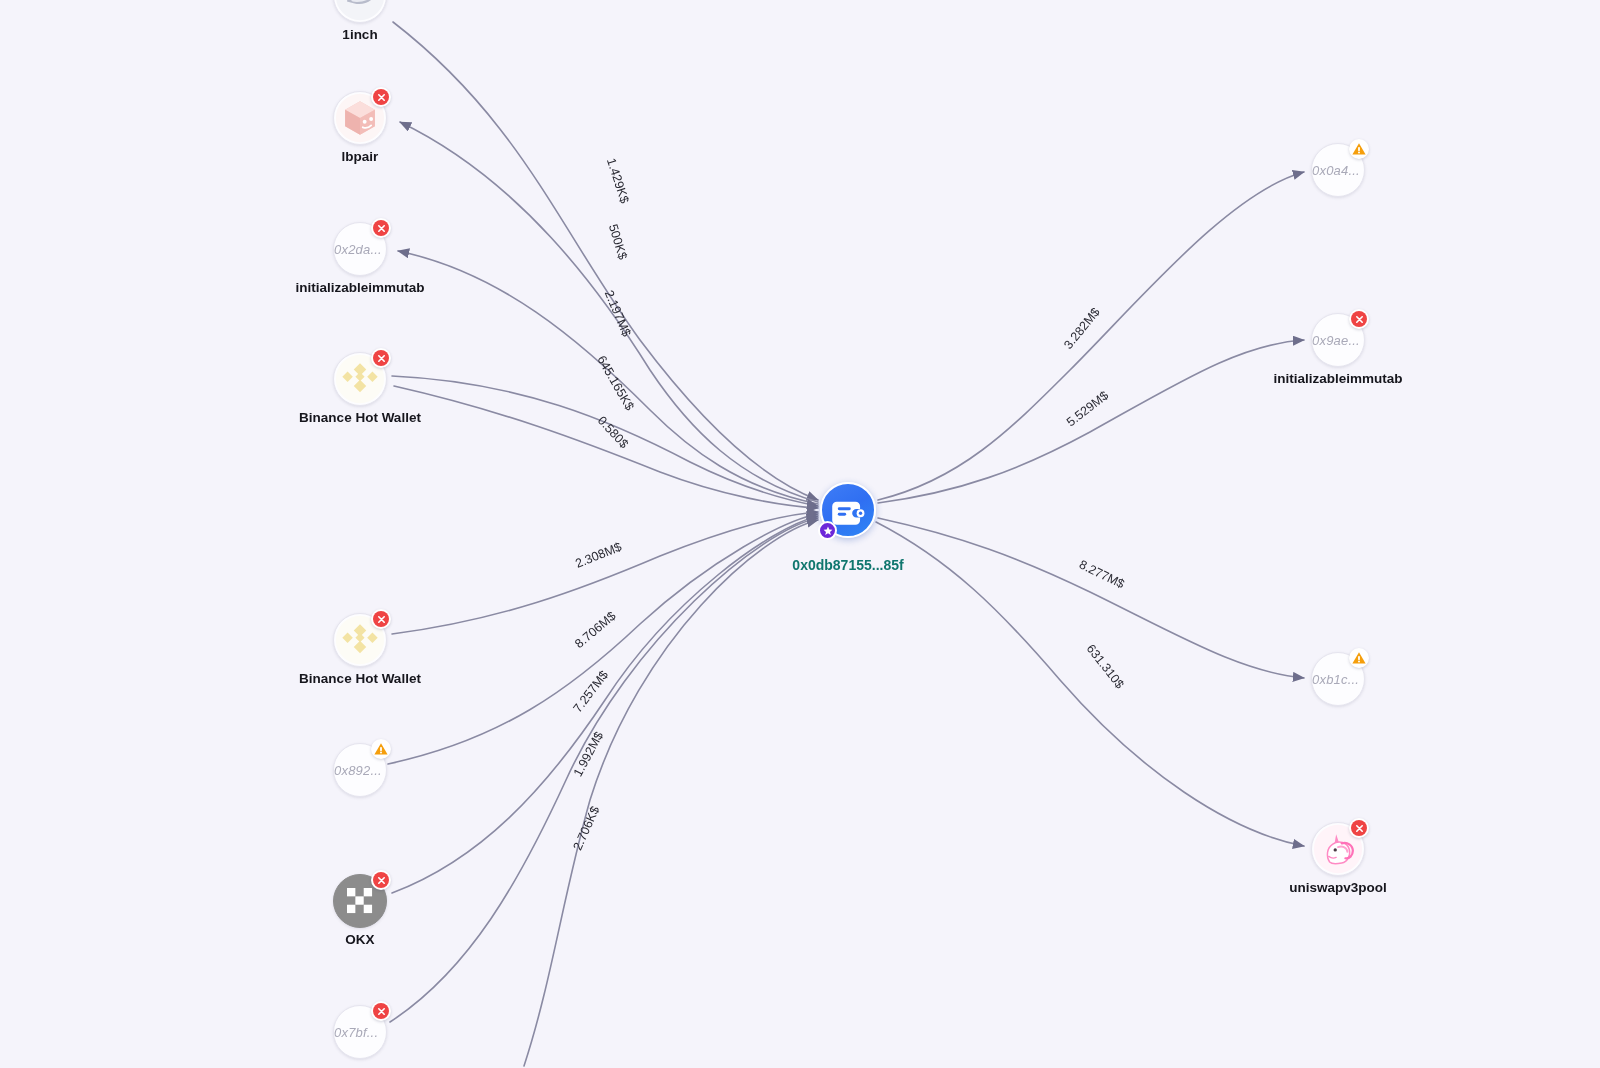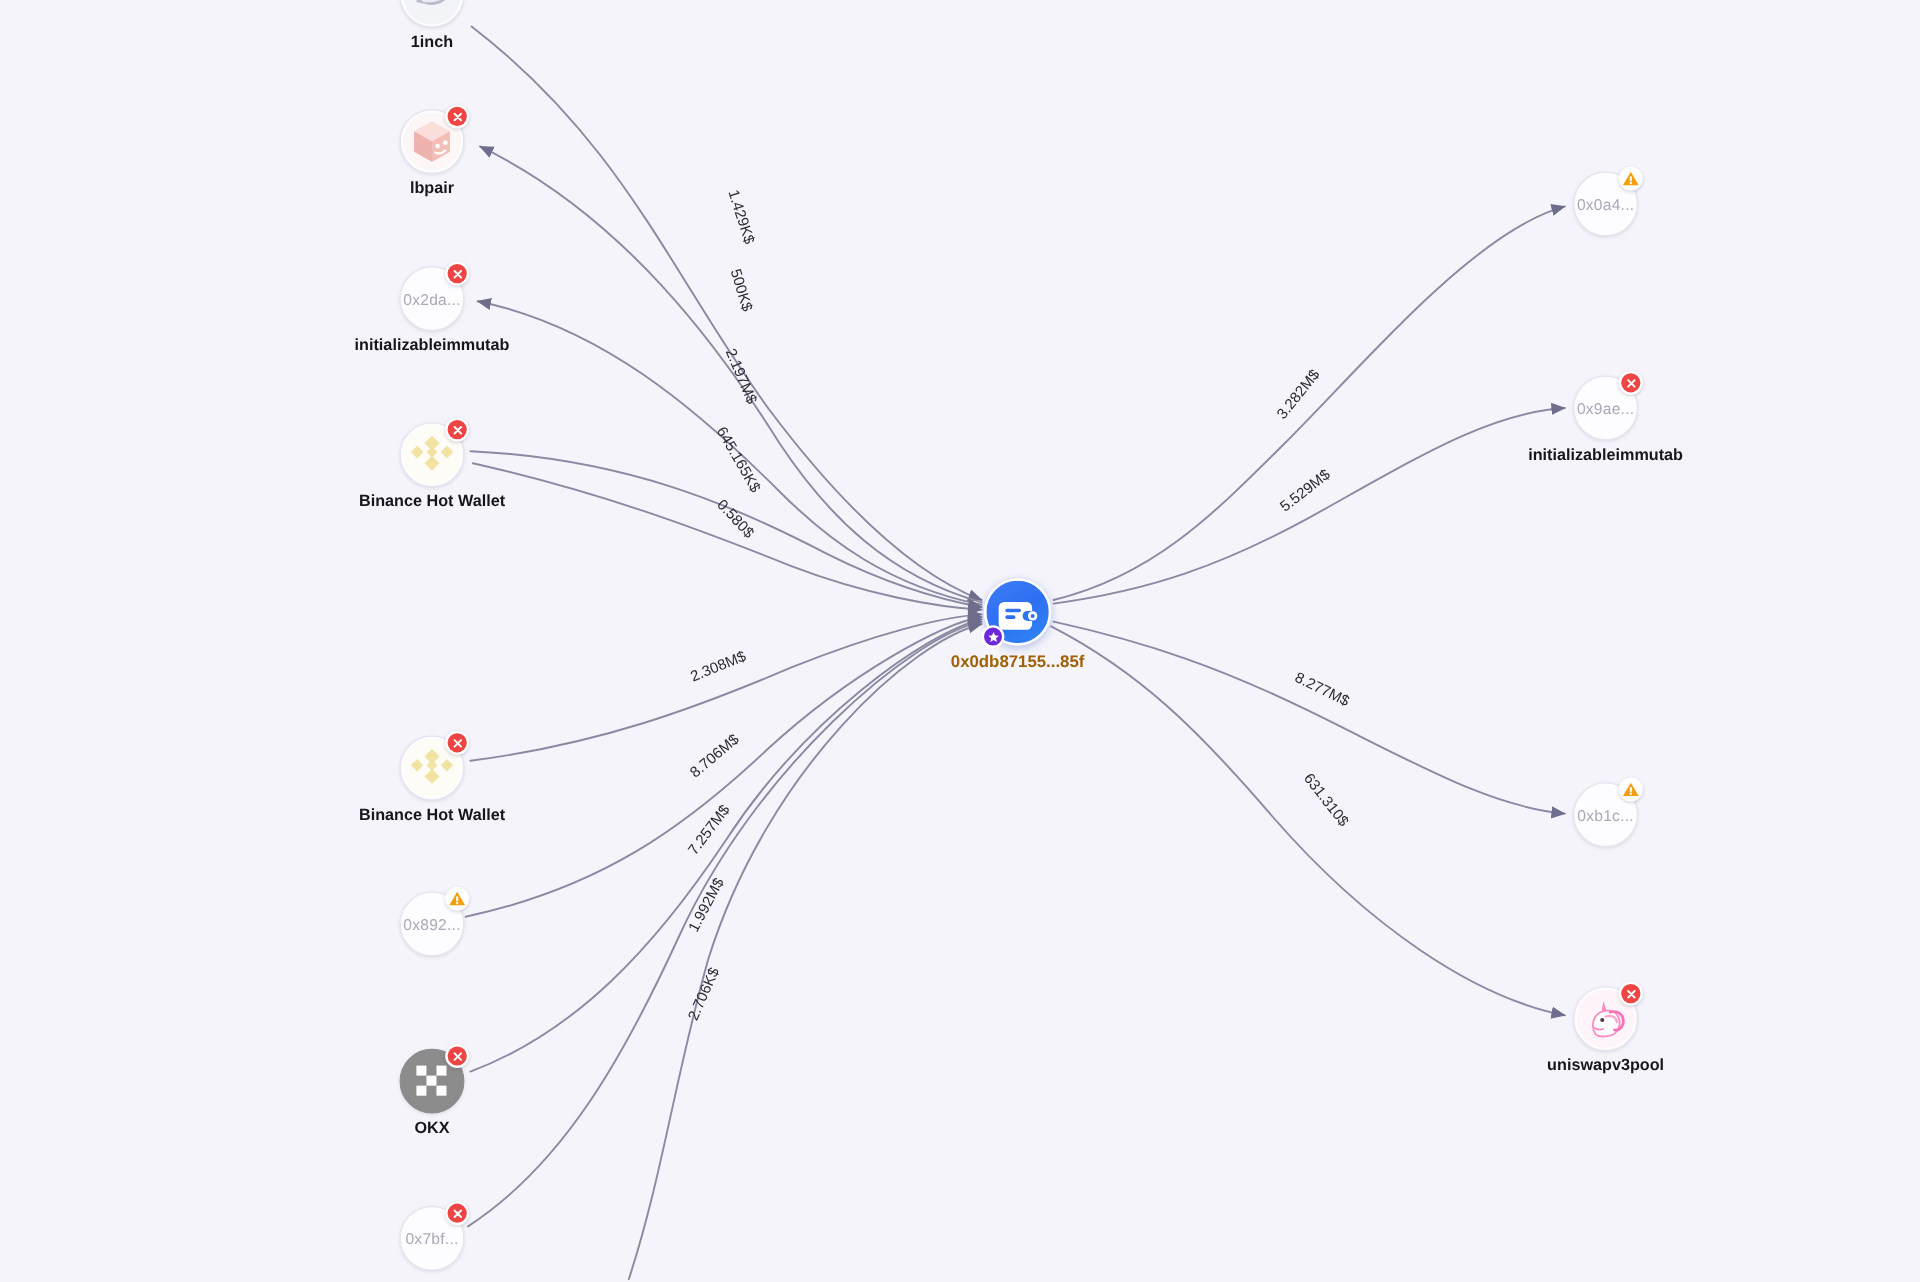--- a/index.html
+++ b/index.html
@@ -30,23 +30,24 @@
     width:0;height:0;
   }
   .node-circle{
     position:absolute;
     left:-27px;top:-27px;
     width:54px;height:54px;
     border-radius:50%;
     background:#fdfdff;
     border:1px solid #e6e5ef;
     box-shadow:0 1px 3px rgba(60,60,90,.13);
-    display:flex;align-items:center;justify-content:center;
+    display:flex;align-items:center;justify-content:flex-start;
     overflow:hidden;
     box-sizing:border-box;
+    font-style:italic;
   }
   .node-circle.plain{background:#fdfdff;}
   .node-circle.okx-bg{background:#8c8c8c;border-color:#8c8c8c;}
   .node-addr{
     font-size:13px;color:#a9a9b8;
     letter-spacing:.2px;
     white-space:nowrap;
     pointer-events:none;
   }
   .node-label{
@@ -63,21 +64,21 @@
 
   
   .center-node .node-circle{
     left:-28px;top:-28px;
     width:56px;height:56px;
     background:linear-gradient(150deg,#3f7df6 0%,#2f6ff2 48%,#2e86f5 100%);
     border:2px solid #ffffff;
     box-shadow:0 2px 7px rgba(40,80,180,.32);
   }
   .center-node .node-label{
-    top:33px;font-size:14px;color:#a16207;
+    top:47px;font-size:14px;color:#0f766e;
   }
 
   
   .badge{
     position:absolute;
     width:20px;height:20px;
     border-radius:50%;
     background:#ffffff;
     display:flex;align-items:center;justify-content:center;
     box-shadow:0 1px 3px rgba(60,60,90,.22);

